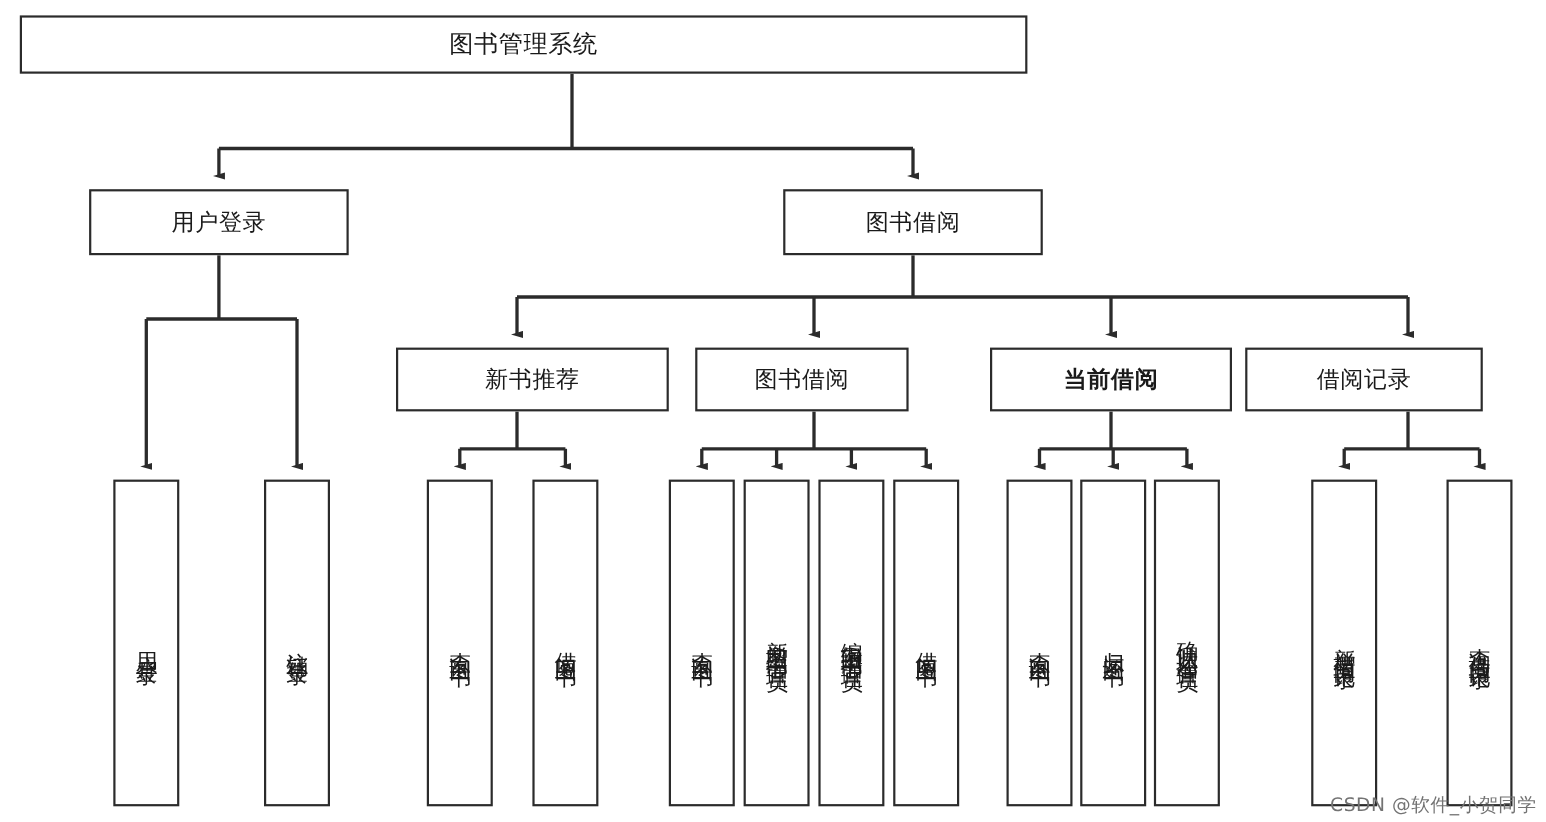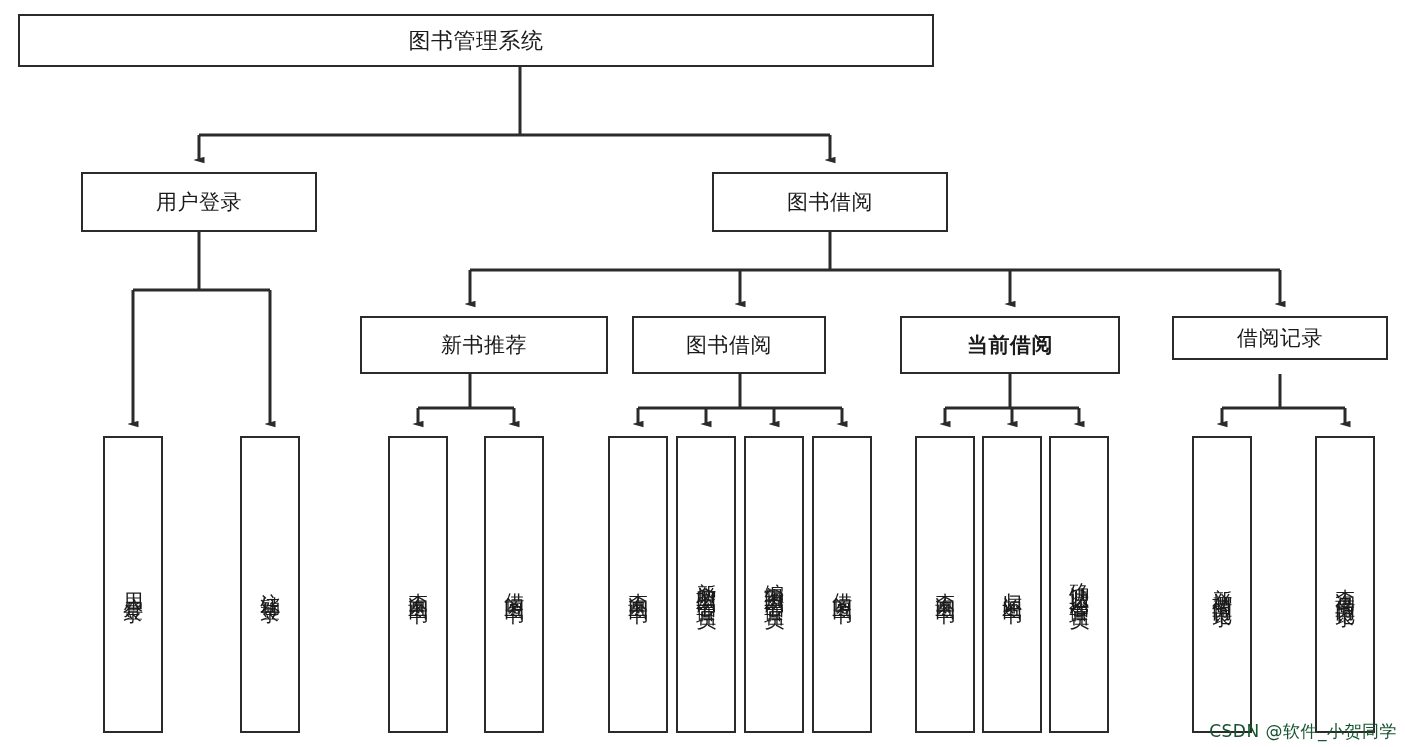--- a/index.html
+++ b/index.html
@@ -58,21 +58,21 @@
   .node.v .label {
     writing-mode: vertical-rl;
     text-orientation: upright;
     white-space: nowrap;
   }
   #watermark {
     position: absolute;
     right: 8px;
     bottom: 4px;
     font-size: 17px;
-    color: #14532d;
+    color: #737373;
     font-family: "DejaVu Sans", "Liberation Sans", sans-serif;
     letter-spacing: 0.5px;
     user-select: none;
   }
 </style>
 </head>
 <body>
 
 <div id="canvas">
 
@@ -139,21 +139,21 @@
 
   <div class="node h" style="left:360px; top:316px; width:248px; height:58px;">
     <span class="label">新书推荐</span>
   </div>
   <div class="node h" style="left:632px; top:316px; width:194px; height:58px;">
     <span class="label">图书借阅</span>
   </div>
   <div class="node h" style="left:900px; top:316px; width:220px; height:58px;font-weight:bold;">
     <span class="label">当前借阅</span>
   </div>
-  <div class="node h" style="left:1172px; top:316px; width:216px; height:44px;text-align:center;">
+  <div class="node h" style="left:1132px; top:316px; width:216px; height:58px;text-align:center;">
     <span class="label">借阅记录</span>
   </div>
 
   <div class="node v" style="left:103px; top:436px; width:60px; height:297px;">
     <span class="label">用户登录</span>
   </div>
   <div class="node v" style="left:240px; top:436px; width:60px; height:297px;">
     <span class="label">注销登录</span>
   </div>
 

